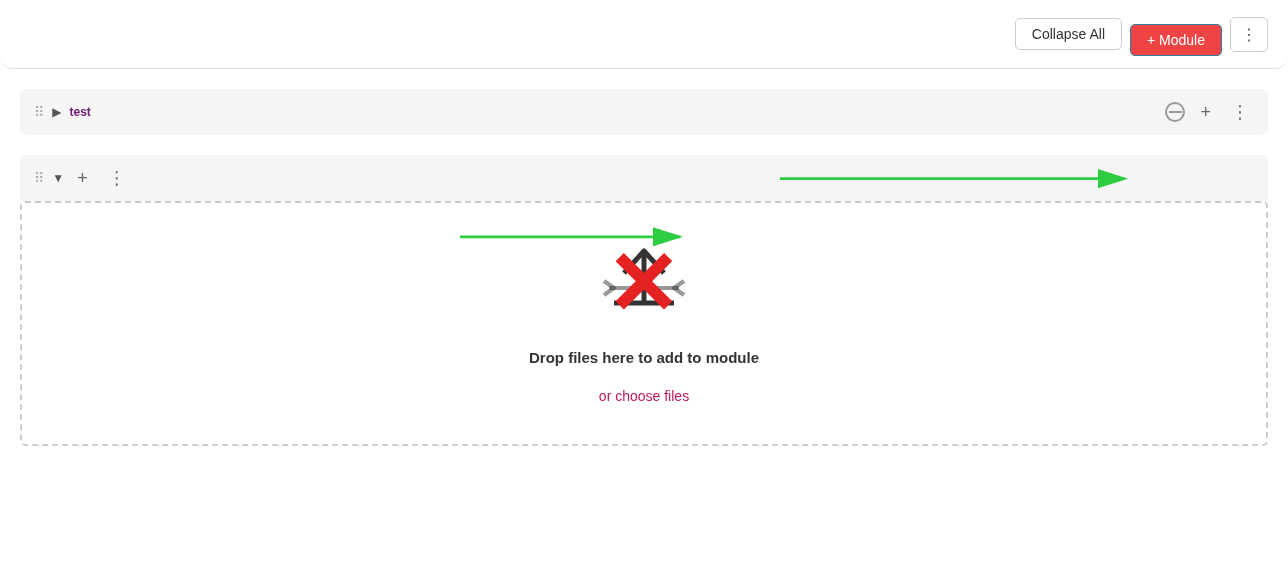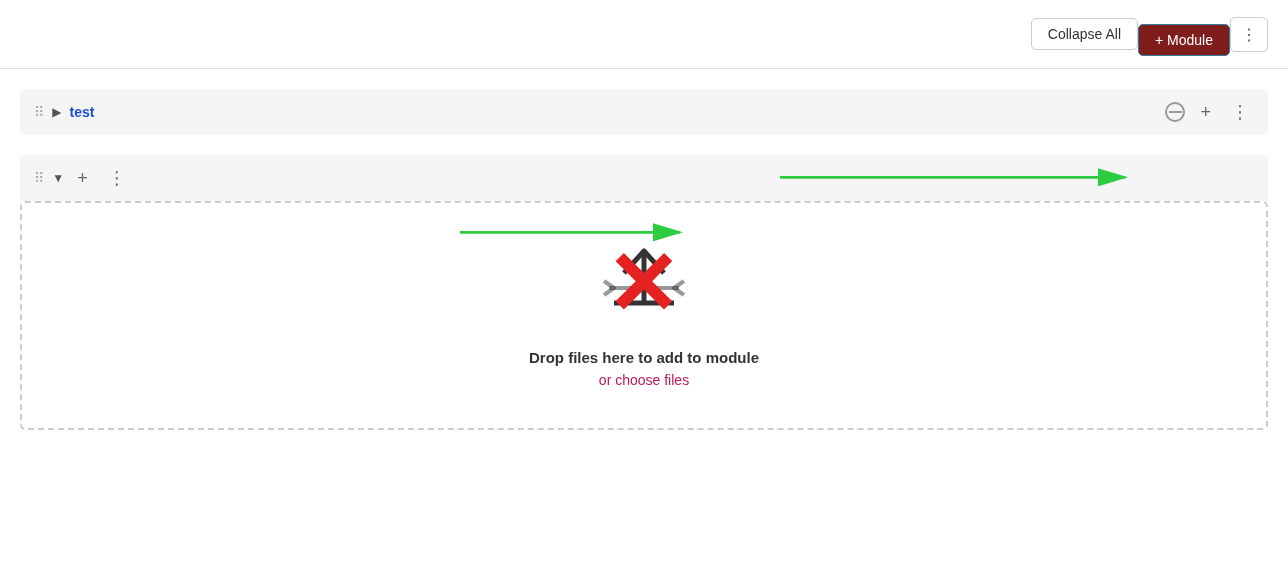--- a/index.html
+++ b/index.html
@@ -9,35 +9,37 @@
       color: #333;
       width: 1288px;
       min-height: 587px;
     }
 
     .top-bar {
       display: flex;
       justify-content: flex-end;
       align-items: center;
       padding: 12px 20px;
+      gap: 8px;
       border-bottom: 1px solid #e0e0e0;
+      border-radius: 12px;
     }
 
     .btn {
       padding: 7px 16px;
       border-radius: 5px;
       border: 1px solid #ccc;
       background: #fff;
       cursor: pointer;
       font-size: 14px;
       color: #333;
     }
 
     .btn-primary {
-      background: #7f1d1d;
+      background: #ef4444;
       color: #fff;
       border-color: #2d7fa3;
       display: flex;
       align-items: center;
       gap: 5px;
       margin-top: 12px;
     }
 
     .btn-icon {
       padding: 7px 10px;
@@ -71,23 +73,23 @@
     }
 
     .expand-icon {
       margin-right: 8px;
       color: #555;
       font-size: 12px;
       cursor: pointer;
     }
 
     .module-title {
-      font-size: 14px;
+      font-size: 12px;
       font-weight: 600;
-      color: #1d4ed8;
+      color: #701a75;
       flex: 1;
     }
 
     .module-actions {
       display: flex;
       align-items: center;
       gap: 10px;
     }
 
     .icon-btn {
@@ -162,21 +164,21 @@
       color: #e52222;
       line-height: 1;
       pointer-events: none;
       z-index: 10;
     }
 
     .drop-text {
       font-size: 15px;
       font-weight: 600;
       color: #333;
-      margin-bottom: 6px;
+      margin-bottom: 22px;
     }
 
     .choose-link {
       color: #be185d;
       font-size: 14px;
       cursor: pointer;
       text-decoration: none;
     }
 
     .module-wrapper {

